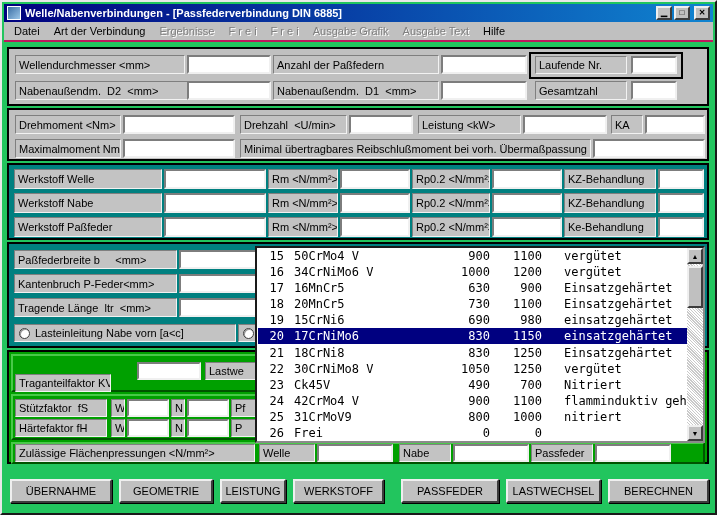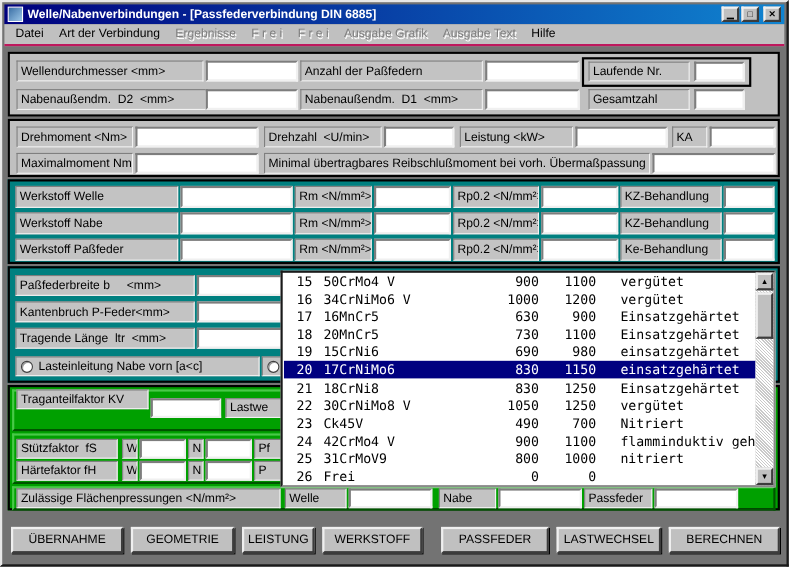--- a/index.html
+++ b/index.html
@@ -1,18 +1,18 @@
 <!DOCTYPE html>
 <html><head>
 <meta charset="utf-8">
 <style>
   * { margin:0; padding:0; box-sizing:border-box; }
   html,body { width:717px; height:515px; }
   body { font-family:"Liberation Sans",sans-serif; font-size:11px; background:#c0c0c0; position:relative; overflow:hidden; color:#000; }
-  .window { position:absolute; inset:0; background:#737373; border:2px solid; border-color:#e8e8e8 #1a1a1a #1a1a1a #e8e8e8; }
+  .window { position:absolute; inset:0; background:#22c55e; border:2px solid; border-color:#e8e8e8 #1a1a1a #1a1a1a #e8e8e8; }
   .titlebar { position:absolute; left:2px; top:2px; right:2px; height:18px; background:linear-gradient(90deg,#00007e,#1084d0); display:flex; align-items:center; padding:0 3px; color:#fff; font-weight:bold; }
   .title-text { margin-left:4px; white-space:nowrap; overflow:hidden; flex:1; }
   .appicon { width:14px; height:14px; background:linear-gradient(135deg,#3a6ea5,#9cc7e8); border:1px solid #fff; flex:none; }
   .winbtns { display:flex; gap:2px; }
   .winbtn { width:16px; height:14px; background:#c0c0c0; border:2px solid; border-color:#efefef #3c3c3c #3c3c3c #efefef; display:flex; align-items:center; justify-content:center; font-size:8px; color:#000; line-height:8px; }
   .winbtn.close { margin-left:2px; }
   .menubar { position:absolute; left:2px; top:20px; right:2px; height:20px; background:#c0c0c0; display:flex; align-items:center; padding-left:3px; border-bottom:2px solid #be185d; }
   .menuitem { padding:3px 7px; white-space:pre; }
   .menuitem.disabled { color:#7f7f7f; text-shadow:1px 1px 0 #fff; }
   .f { position:absolute; border:2px solid #000; background:#c0c0c0; }
@@ -139,21 +139,21 @@
     <div class="radiopanel" style="left:229px;top:80px;width:60px;height:18px;">
       <span class="radio"></span>
     </div>
   </div>
 
   <div class="f green" style="left:5px;top:348px;width:702px;height:114px;">
     <div class="gpanel" style="left:2px;top:2px;width:694px;height:38px;"></div>
     <div class="gpanel" style="left:2px;top:42px;width:694px;height:46px;"></div>
     <div class="gpanel" style="left:2px;top:90px;width:694px;height:22px;"></div>
 
-    <div class="lbl" style="left:6px;top:2px;width:120px;height:18px;">Traganteilfaktor KV</div>
+    <div class="lbl" style="left:6px;top:22px;width:96px;height:18px;">Traganteilfaktor KV</div>
     <div class="inp" style="left:128px;top:10px;width:64px;height:18px;"></div>
     <div class="lbl" style="left:196px;top:10px;width:110px;height:18px;">Lastwe</div>
 
     <div class="lbl" style="left:6px;top:47px;width:92px;height:18px;">Stützfaktor  fS</div>
     <div class="lbl" style="left:102px;top:47px;width:14px;height:18px;">W</div>
     <div class="inp" style="left:118px;top:47px;width:42px;height:18px;"></div>
     <div class="lbl" style="left:162px;top:47px;width:14px;height:18px;">N</div>
     <div class="inp" style="left:178px;top:47px;width:42px;height:18px;"></div>
     <div class="lbl" style="left:222px;top:47px;width:26px;height:18px;">Pf</div>
 

